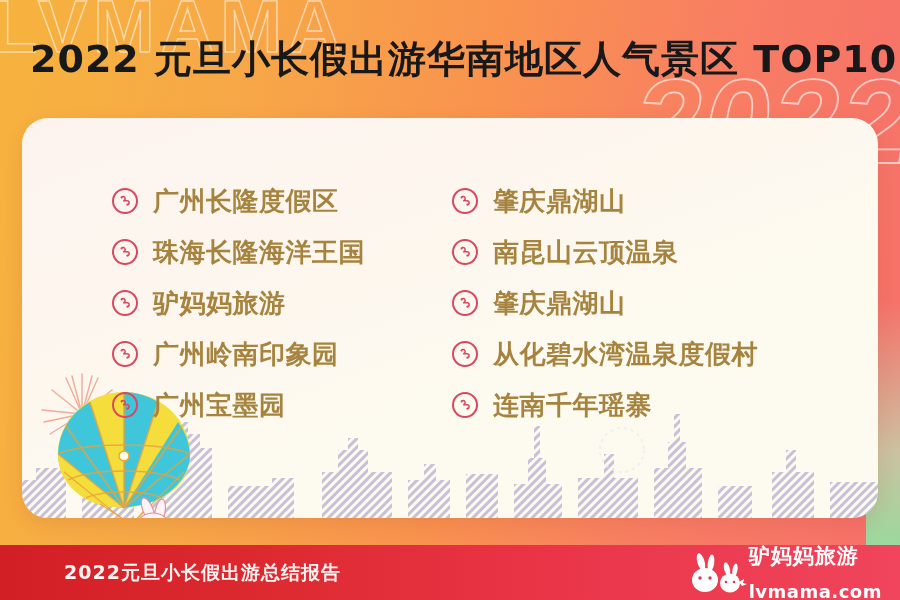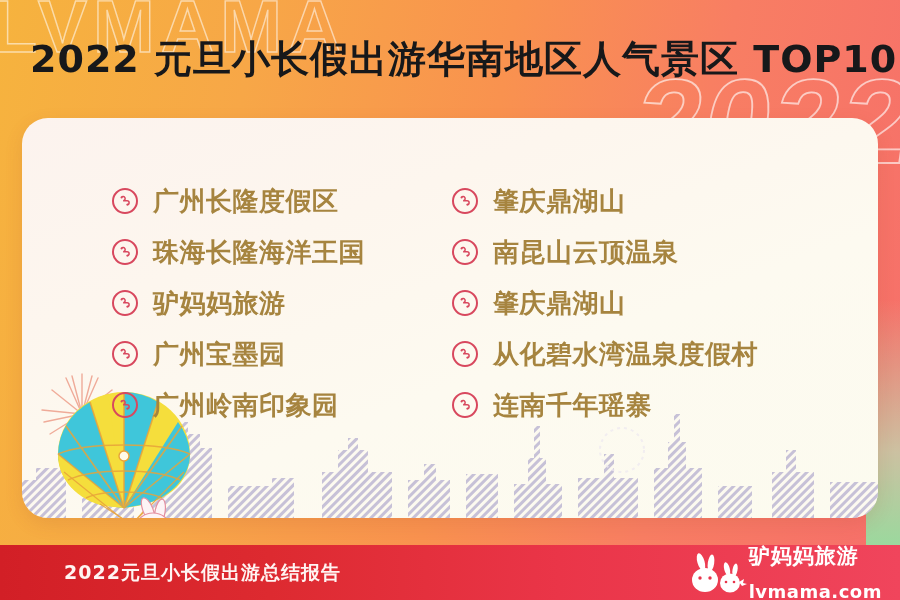--- a/index.html
+++ b/index.html
@@ -257,32 +257,32 @@
         </div>
 
         <div class="row">
           <span class="badge">
             <svg width="16" height="16" viewBox="0 0 16 16">
               <path d="M4.5 4.2a2.1 2.1 0 1 1 1.6 3.5h4a2 2 0 1 1 0 4" fill="none" stroke="#D8485E" stroke-width="1.5" stroke-linecap="round"></path>
               <circle cx="4.6" cy="4.4" r="1" fill="#D8485E"></circle>
               <circle cx="10.6" cy="11.6" r="1" fill="#D8485E"></circle>
             </svg>
           </span>
+          <span class="row-label">广州岭南印象园</span>
+        </div>
+
+        <div class="row">
+          <span class="badge">
+            <svg width="16" height="16" viewBox="0 0 16 16">
+              <path d="M4.5 4.2a2.1 2.1 0 1 1 1.6 3.5h4a2 2 0 1 1 0 4" fill="none" stroke="#D8485E" stroke-width="1.5" stroke-linecap="round"></path>
+              <circle cx="4.6" cy="4.4" r="1" fill="#D8485E"></circle>
+              <circle cx="10.6" cy="11.6" r="1" fill="#D8485E"></circle>
+            </svg>
+          </span>
           <span class="row-label">广州宝墨园</span>
-        </div>
-
-        <div class="row">
-          <span class="badge">
-            <svg width="16" height="16" viewBox="0 0 16 16">
-              <path d="M4.5 4.2a2.1 2.1 0 1 1 1.6 3.5h4a2 2 0 1 1 0 4" fill="none" stroke="#D8485E" stroke-width="1.5" stroke-linecap="round"></path>
-              <circle cx="4.6" cy="4.4" r="1" fill="#D8485E"></circle>
-              <circle cx="10.6" cy="11.6" r="1" fill="#D8485E"></circle>
-            </svg>
-          </span>
-          <span class="row-label">广州岭南印象园</span>
         </div>
 
       </div>
 
       <div class="col col-right">
 
         <div class="row">
           <span class="badge">
             <svg width="16" height="16" viewBox="0 0 16 16">
               <path d="M4.5 4.2a2.1 2.1 0 1 1 1.6 3.5h4a2 2 0 1 1 0 4" fill="none" stroke="#D8485E" stroke-width="1.5" stroke-linecap="round"></path>

